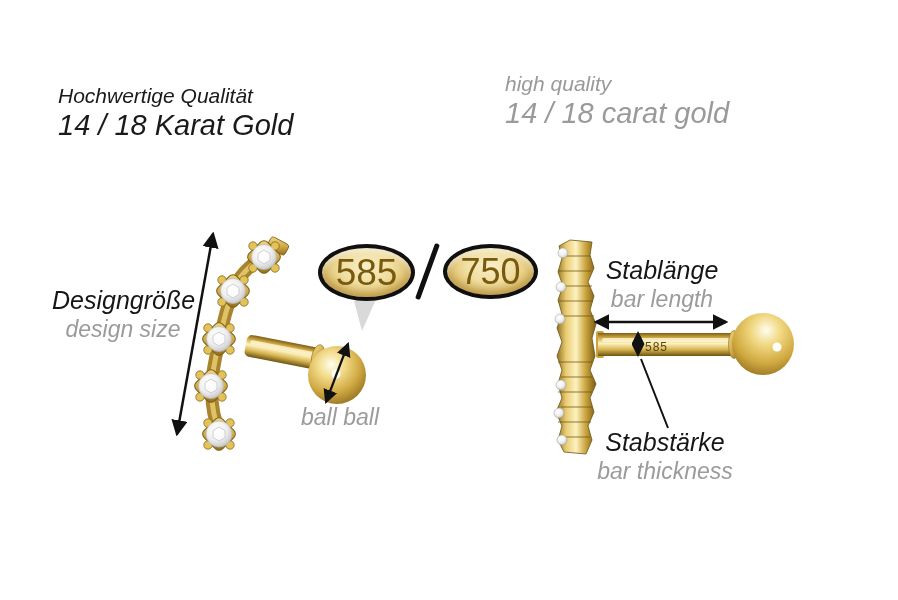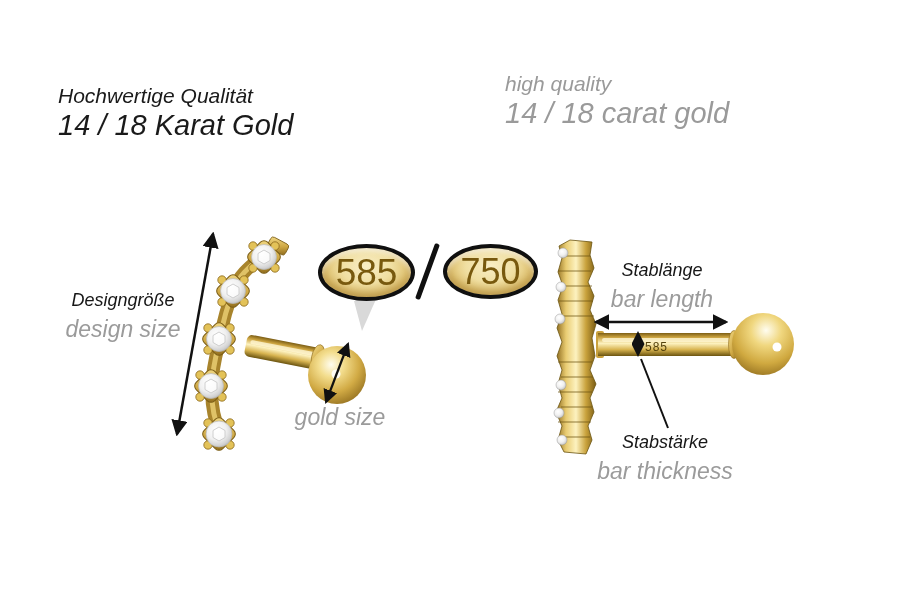--- a/index.html
+++ b/index.html
@@ -8,21 +8,21 @@
     font-family:"Liberation Sans", sans-serif;
   }
   
   .hdr{position:absolute;font-style:italic;white-space:nowrap;margin-top:48px;}
   .hdr .l1{font-size:21px;line-height:27px;}
   .hdr .l2{font-size:29px;line-height:33px;}
   .hdr-de{left:58px;top:34px;color:#1a1a1a;}
   .hdr-en{left:505px;top:22px;color:#9a9a9a;}
   
   .anno{position:absolute;text-align:center;font-style:italic;white-space:nowrap;}
-  .anno .de{font-size:18px;line-height:29px;color:#161616;}
+  .anno .de{font-size:25px;line-height:29px;color:#161616;}
   .anno .en{font-size:23px;line-height:29px;color:#9b9b9b;}
   .anno-design{left:52px;top:286px;width:142px;font-style:italic;}
   .anno-ball{left:268px;top:403px;width:144px;}
   .anno-barlen{left:605px;top:256px;width:114px;}
   .anno-barthick{left:593px;top:428px;width:144px;}
   
   .badge{
     position:absolute;box-sizing:border-box;border:4px solid #101010;border-radius:50%;
     display:flex;align-items:center;justify-content:center;
     background:radial-gradient(ellipse at 50% 38%, #f9eec6 0%, #f0dfa2 40%, #ddbd68 72%, #c9a341 100%);
@@ -199,21 +199,21 @@
   <div class="badge-slash"></div>
   <div class="badge badge-750">
     <span>750</span>
   </div>
 
   <div class="anno anno-design">
     <div class="de">Designgröße</div>
     <div class="en">design size</div>
   </div>
   <div class="anno anno-ball">
-    <div class="en">gold size</div>
+    <div class="en">ball ball</div>
   </div>
   <div class="anno anno-barlen">
     <div class="de">Stablänge</div>
     <div class="en">bar length</div>
   </div>
   <div class="anno anno-barthick">
     <div class="de">Stabstärke</div>
     <div class="en">bar thickness</div>
   </div>
 

